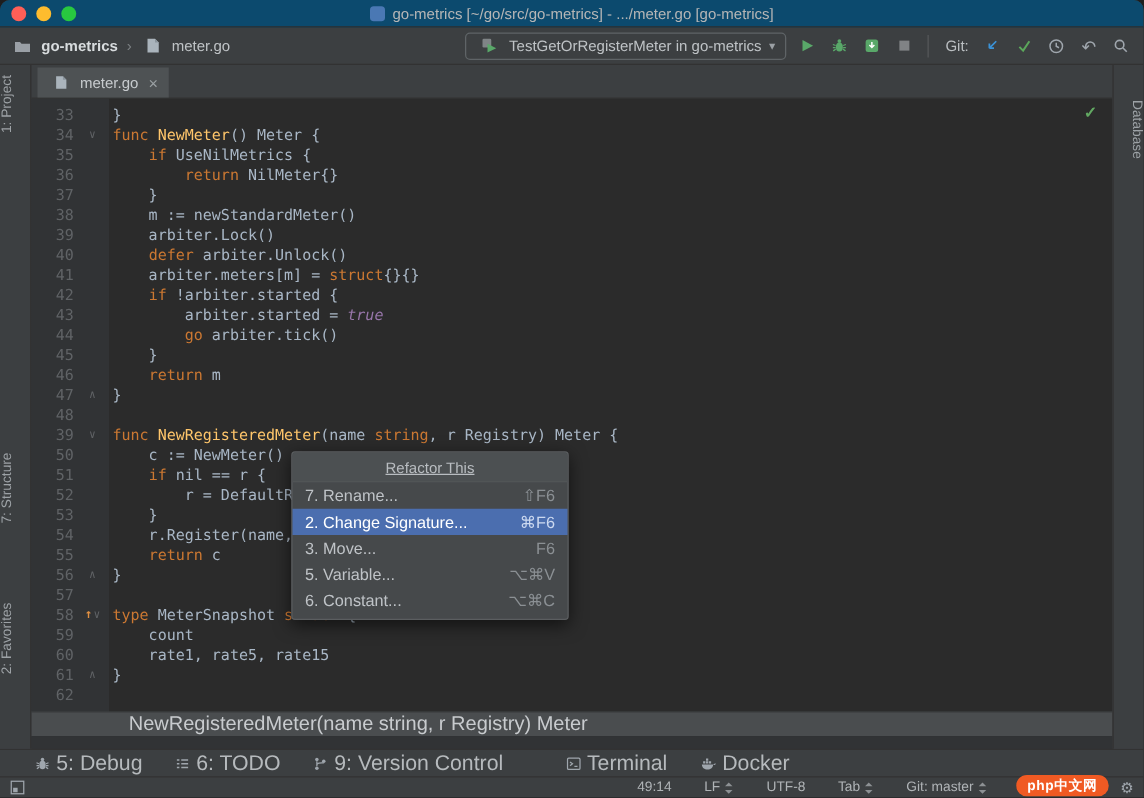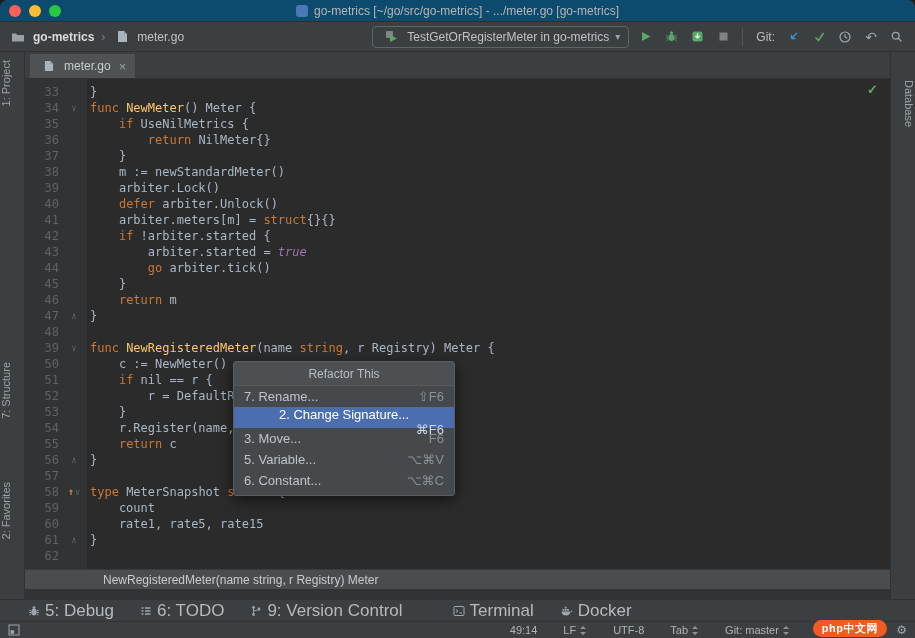--- a/index.html
+++ b/index.html
@@ -67,31 +67,31 @@
   .seg-fn { color:#ffc66b; }
   .seg-const { color:#9876aa; font-style:italic; }
   .inspection-check { position:absolute; top:3px; right:12px; color:#62a862; font-size:13px; font-weight:bold; }
 
   
   .popup { position:absolute; left:208px; top:282px; width:222px; background:#46494b;
            border:1px solid #5b5e60; border-radius:3px; box-shadow:0 4px 14px rgba(0,0,0,.6);
            font-size:13px; z-index:20; padding-bottom:4px; }
   .popup-title { height:24px; display:flex; align-items:center; justify-content:center;
                  color:#b9bdc1; background:#4c5052; border-bottom:1px solid #56595b;
-                 font-size:12px; border-radius:3px 3px 0 0; }
+                 font-size:12px; border-radius:3px 3px 0 0;text-decoration:underline; }
   .popup-item { height:21px; display:flex; align-items:center; padding:0 10px; color:#bfc3c7; }
   .pi-short { margin-left:auto; color:#8b9094; }
-  .popup-item.selected { background:#4b6eaf; color:#ffffff;flex-direction:column; }
+  .popup-item.selected { background:#4b6eaf; color:#ffffff; }
   .popup-item.selected .pi-short { color:#ccd9f0; }
   .popup-sep { height:20px; display:flex; align-items:center; color:#8b9094; font-size:11px; gap:6px; padding:0 10px; }
   .popup-sep::before, .popup-sep::after { content:''; flex:1; height:1px; background:#5a5d5f; }
 
   
   .context-bar { flex:0 0 20px; background:#4a4d4f; border-top:1px solid #393b3d;
-                 display:flex; align-items:center; padding-left:78px; font-size:12px; color:#c8cbce; }
+                 display:flex; align-items:center; padding-left:78px; font-size:16px; color:#c8cbce; }
   .bottom-strip { flex:0 0 10px; background:#313335; }
 
   
   .tool-buttons { flex:0 0 22px; background:#3c3f41; border-top:1px solid #323232;
                   display:flex; align-items:center; font-size:17px; color:#b6babd; padding-left:28px; }
   .tool-btn { display:flex; align-items:center; gap:5px; margin-right:26px; cursor:default; }
   .tool-btn:nth-child(3) { margin-right:50px; }
   .tb-icon { display:flex; align-items:center; }
 
   

